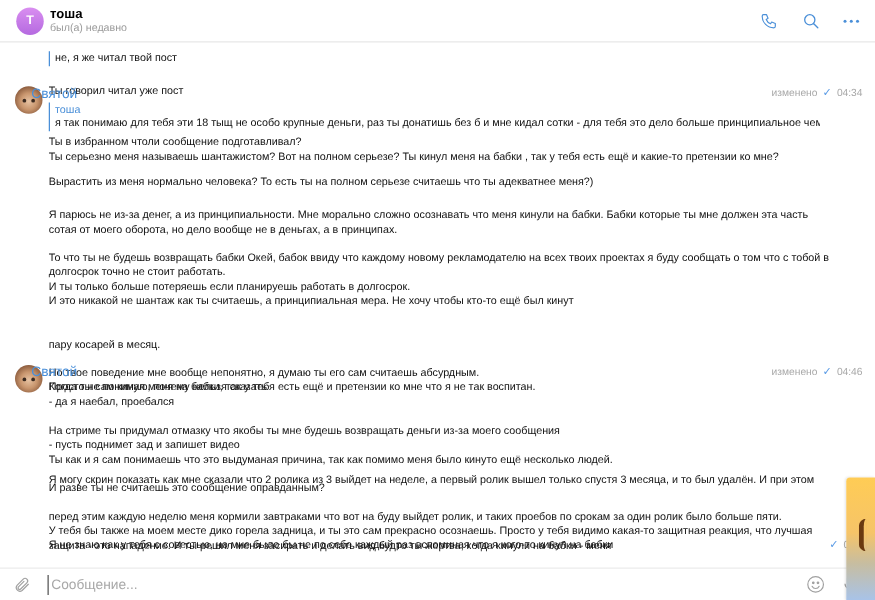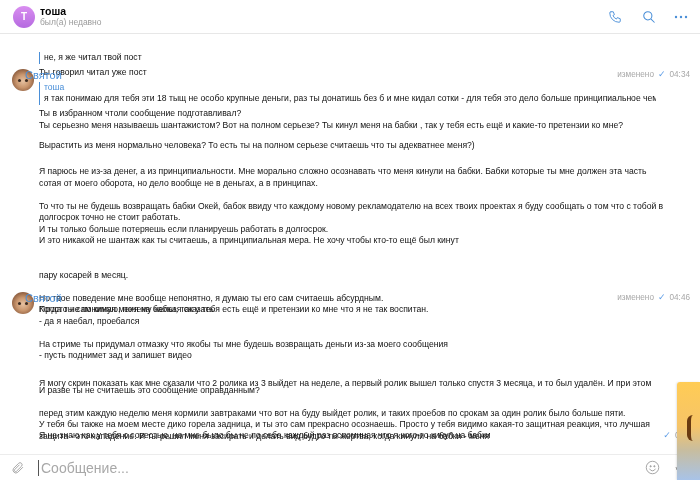--- a/index.html
+++ b/index.html
@@ -52,21 +52,21 @@
   .meta .check { color: #5c9ce6; font-size: 9px; }
 
   .input-bar {
     position: absolute; left: 0; top: 454px; width: 700px; height: 26px;
     background: #ffffff; border-top: 1px solid #ececec;
     display: flex; align-items: center;
   }
   .attach-icon { position: absolute; left: 11px; top: 5px; width: 14px; height: 16px; }
   .msg-input {
     position: absolute; left: 38px; top: 5px; width: 560px; height: 16px;
-    border: none; outline: none; font-size: 14px; color: #333;
+    border: none; outline: none; font-size: 11px; color: #333;
     font-family: "Liberation Sans", "DejaVu Sans", sans-serif;
     background: transparent; border-left: 1px solid #555; padding-left: 2px;
   }
   .msg-input::placeholder { color: #a8a8a8; }
   .emoji-icon { position: absolute; left: 645px; top: 5px; width: 15px; height: 15px; }
   .mic-icon { position: absolute; left: 674px; top: 5px; width: 12px; height: 16px; }
 
   .floating-sticker {
     position: absolute; left: 677px; top: 382px; width: 23px; height: 98px;
     background: linear-gradient(180deg, #ffcc55 0%, #f6c468 45%, #c7bda0 70%, #a8c3e8 100%);
@@ -106,21 +106,21 @@
           <circle cx="2" cy="3" r="1.2" fill="#4a8fd8"></circle>
           <circle cx="7" cy="3" r="1.2" fill="#4a8fd8"></circle>
           <circle cx="12" cy="3" r="1.2" fill="#4a8fd8"></circle>
         </svg>
     </div>
   </div>
 </div>
 
 <div class="messages">
 
-  <div class="reply-block" style="top:18px;">
+  <div class="reply-block" style="top:7px;">
     <div class="text">не, я же читал твой пост</div>
   </div>
   <div class="msg-line text" style="top:33px;">Ты говорил читал уже пост</div>
 
   <div class="avatar" style="top:35px;"></div>
   <div class="sender" style="top:36px;">Святой</div>
   <div class="meta" style="top:35px;">
     <span>изменено</span>
     <span class="check">✓</span>
     <span>04:34</span>
@@ -147,20 +147,21 @@
   <div class="sender" style="top:259px;">Святой</div>
   <div class="meta" style="top:258px;">
     <span>изменено</span>
     <span class="check">✓</span>
     <span>04:46</span>
   </div>
   <div class="msg-line text" style="top:270px;text-align:center;">Просто не понимаю, почему нельзя сказать</div>
   <div class="msg-line text" style="top:281.6px;">- да я наебал, проебался</div>
   <div class="msg-line text" style="top:304.5px;">На стриме ты придумал отмазку что якобы ты мне будешь возвращать деньги из-за моего сообщения</div>
   <div class="msg-line text" style="top:316px;">- пусть поднимет зад и запишет видео</div>
+  <div class="msg-line text" style="top:327.6px;">Ты как и я сам понимаешь что это выдуманая причина, так как помимо меня было кинуто ещё несколько людей.</div>
   <div class="msg-line text" style="top:350.5px;">И разве ты не считаешь это сообщение оправданным?</div>
   <div class="msg-line text" style="top:344px;">Я могу скрин показать как мне сказали что 2 ролика из 3 выйдет на неделе, а первый ролик вышел только спустя 3 месяца, и то был удалён. И при этом</div>
   <div class="msg-line text" style="top:373.6px;">перед этим каждую неделю меня кормили завтраками что вот на буду выйдет ролик, и таких проебов по срокам за один ролик было больше пяти.</div>
   <div class="msg-line text" style="top:385.2px;">У тебя бы также на моем месте дико горела задница, и ты это сам прекрасно осознаешь. Просто у тебя видимо какая-то защитная реакция, что лучшая</div>
   <div class="msg-line text" style="top:396.8px;text-align:right;">защита - это нападение. И ты решил меня засирать и делать вид будто ты жертва, когда кинули на бабки - меня</div>
 
   <div class="msg-line text" style="top:396px;">Я не знаю как у тебя с совестью, но мне было бы не по себе каждый раз вспоминая что я кого-то кинул на бабки</div>
   <div class="meta" style="top:396px; right:16px;">
     <span class="check">✓</span>
     <span>04</span>

